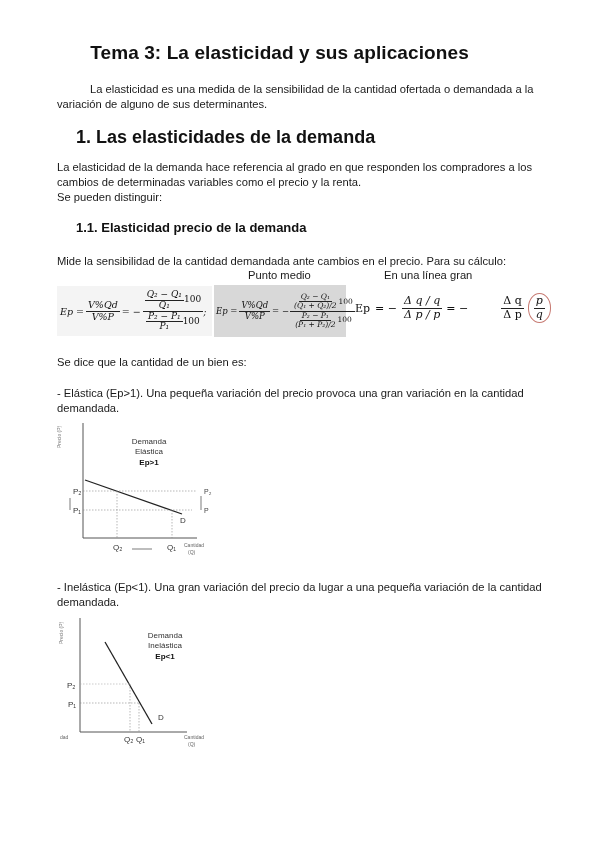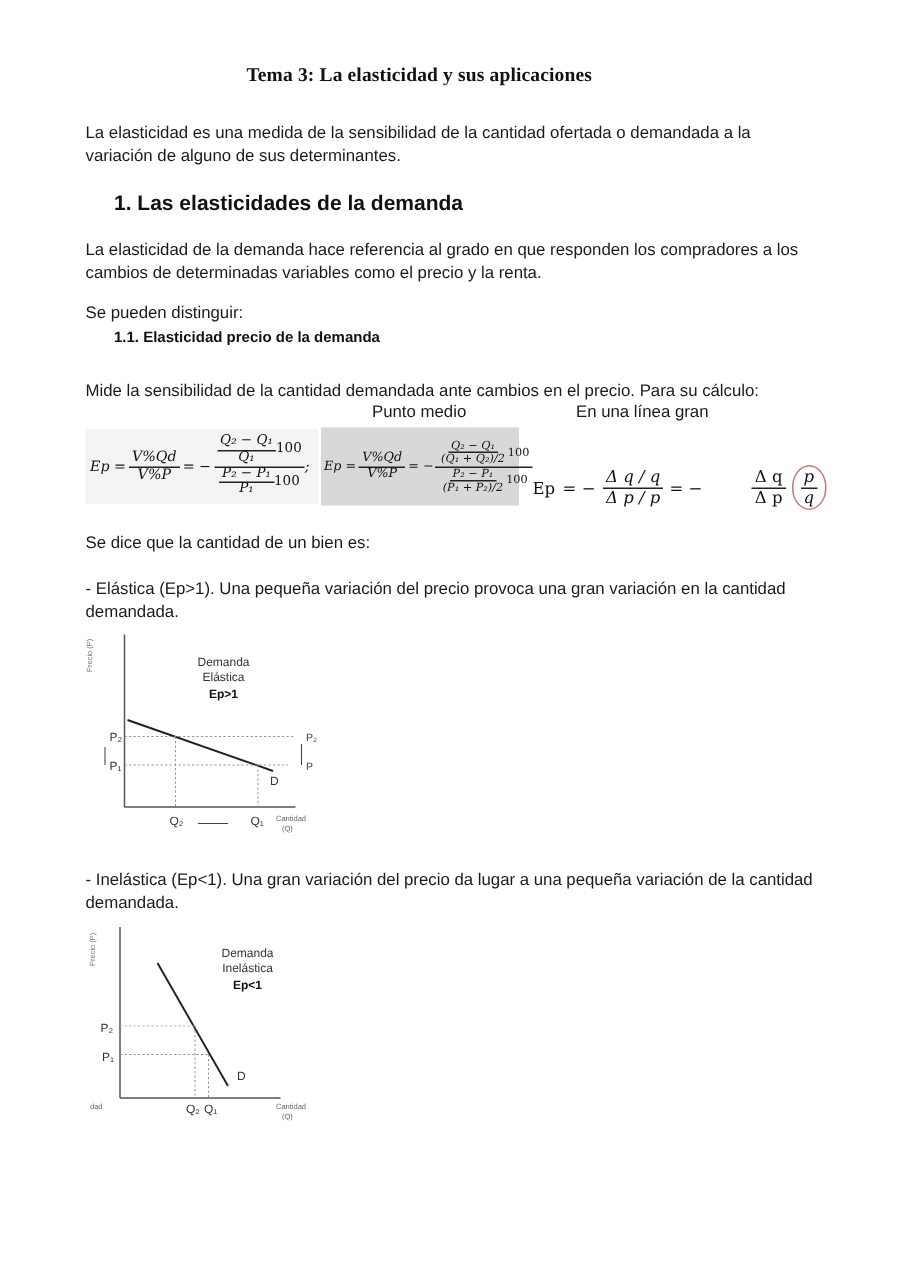--- a/index.html
+++ b/index.html
@@ -1,47 +1,47 @@
 <!DOCTYPE html>
 <html><head>
 <meta charset="utf-8">
 <style>
   html, body { margin: 0; padding: 0; background: #ffffff; }
   body { width: 600px; height: 848px; position: relative; overflow: hidden;
          font-family: "Liberation Sans", sans-serif; color: #111; }
   .abs { position: absolute; }
-  .title { left: 0; width: 559px; top: 42px; text-align: center; font-size: 13px; font-weight: bold; letter-spacing: 0.1px; font-family: Liberation Serif, serif; }
+  .title { left: 0; width: 559px; top: 42px; text-align: center; font-size: 19px; font-weight: bold; letter-spacing: 0.1px; }
   .p { left: 57px; font-size: 11.2px; line-height: 15.5px; color: #1a1a1a; }
-  .h2 { left: 76px; font-size: 14px; font-weight: bold; }
-  .h3 { left: 76px; font-size: 10px; font-weight: bold; }
+  .h2 { left: 76px; font-size: 18px; font-weight: bold; }
+  .h3 { left: 76px; font-size: 13px; font-weight: bold; }
   .formula-box { position: absolute; font-family: "DejaVu Serif", serif; font-style: italic; color: #111; }
   .f1 { left: 57px; top: 286px; width: 155px; height: 50px; background: #f4f4f4; }
   .f2 { left: 214px; top: 285px; width: 132px; height: 52px; background: #d8d8d8; }
-  .f3 { left: 350px; top: 300px; width: 180px; height: 50px; }
+  .f3 { left: 350px; top: 283px; width: 180px; height: 50px; }
   .frac { display: inline-flex; flex-direction: column; align-items: center; vertical-align: middle; }
   .frac .num { border-bottom: 1px solid #222; padding: 0 2px; line-height: 1.1; }
   .frac .den { padding: 0 2px; line-height: 1.1; }
   .row { display: flex; align-items: center; height: 100%; white-space: nowrap; }
   .sm { font-size: 9px; }
   .xs { font-size: 7.5px; }
   .circle { display: inline-flex; border: 1.4px solid #c77a72; border-radius: 50%; padding: 1px 5px; }
   svg text { font-family: "Liberation Sans", sans-serif; }
 </style>
 </head>
 <body>
 
 <div class="abs title">Tema 3: La elasticidad y sus aplicaciones</div>
 
-<div class="abs p" style="top:82px;">La elasticidad es una medida de la sensibilidad de la cantidad ofertada o demandada a la</div>
+<div class="abs p" style="top:82px;margin-left:33px;">La elasticidad es una medida de la sensibilidad de la cantidad ofertada o demandada a la</div>
 <div class="abs p" style="top:97px;">variación de alguno de sus determinantes.</div>
 
 <div class="abs h2" style="top:127px;">1.   Las elasticidades de la demanda</div>
 <div class="abs p" style="top:160px;text-align:center;">La elasticidad de la demanda hace referencia al grado en que responden los compradores a los</div>
 <div class="abs p" style="top:175px;">cambios de determinadas variables como el precio y la renta.</div>
-<div class="abs p" style="top:190px;margin-top:12px;">Se pueden distinguir:</div>
+<div class="abs p" style="top:190px;">Se pueden distinguir:</div>
 
 <div class="abs h3" style="top:220px;">1.1. Elasticidad precio de la demanda</div>
 <div class="abs p" style="top:254px;">Mide la sensibilidad de la cantidad demandada ante cambios en el precio. Para su cálculo:</div>
 <div class="abs p" style="top:268px; left:248px;">Punto medio</div>
 <div class="abs p" style="top:268px; left:384px;">En una línea gran</div>
 
 <div class="formula-box f1">
   <div class="row" style="font-size:9.5px; padding-left:3px;">
     <span>Ep =</span>
     <span class="frac" style="margin:0 2px;">

